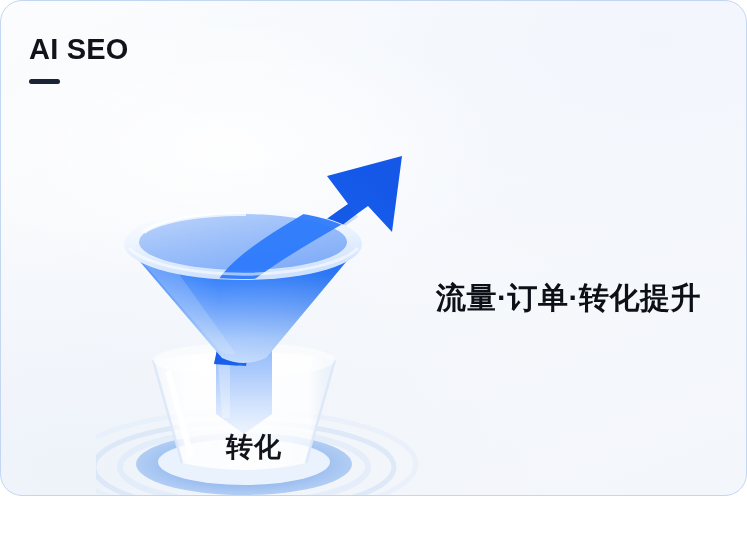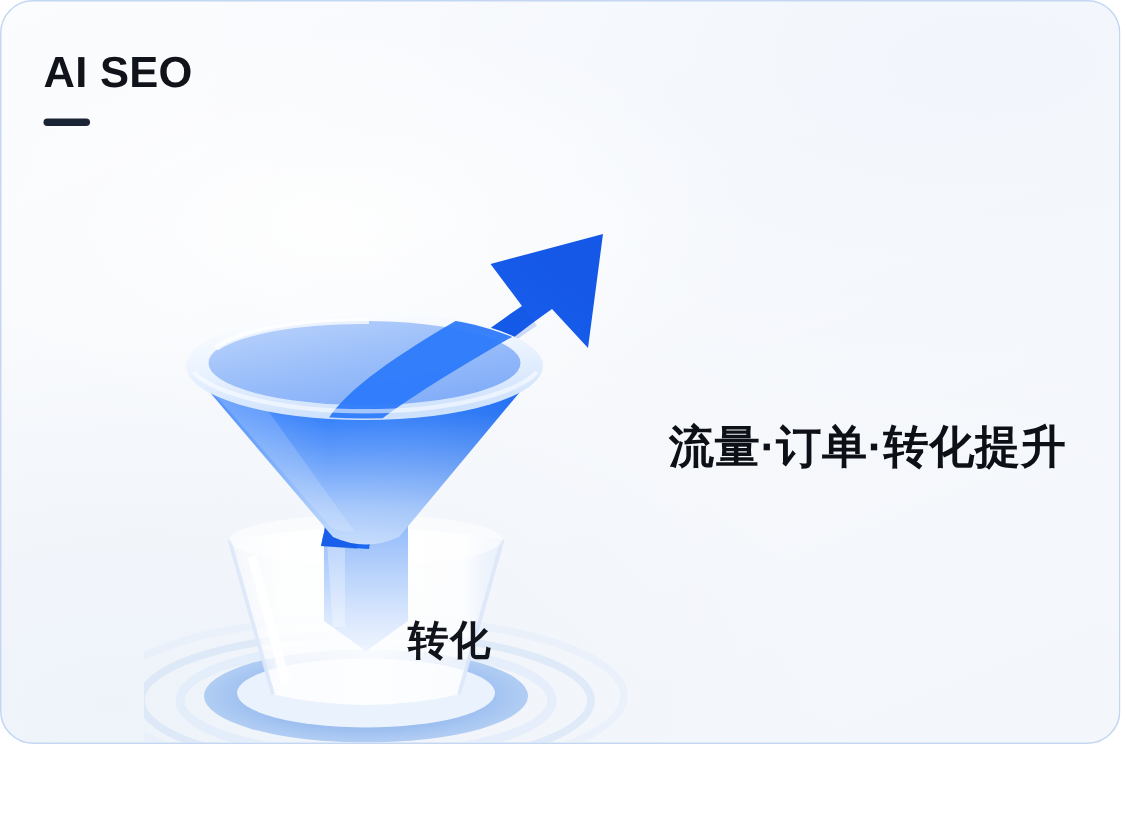--- a/index.html
+++ b/index.html
@@ -56,21 +56,20 @@
   
   .tagline {
     position: absolute;
     left: 435px;
     top: 277px;
     font-size: 30px;
     font-weight: 700;
     color: #0d1016;
     letter-spacing: 0.5px;
     white-space: nowrap;
-    margin-left: 10px;
   }
 
   
   .stage {
     position: absolute;
     left: 95px;
     top: 95px;
     width: 360px;
     height: 430px;
   }
@@ -79,21 +78,21 @@
   
   .lbl {
     position: absolute;
     font-size: 27px;
     font-weight: 700;
     color: #11141b;
     letter-spacing: 1px;
     white-space: nowrap;
   }
   .lbl-traffic { left: 225px; top: 154px; }
-  .lbl-convert { left: 225px; top: 408px; margin-left: 46px; }
+  .lbl-convert { left: 225px; top: 428px; }
 </style>
 </head>
 <body>
 
 <div class="card">
   <div class="sheen"></div>
 
   <div class="title-block">
     <div class="title">AI SEO</div>
     <div class="title-rule"></div>

